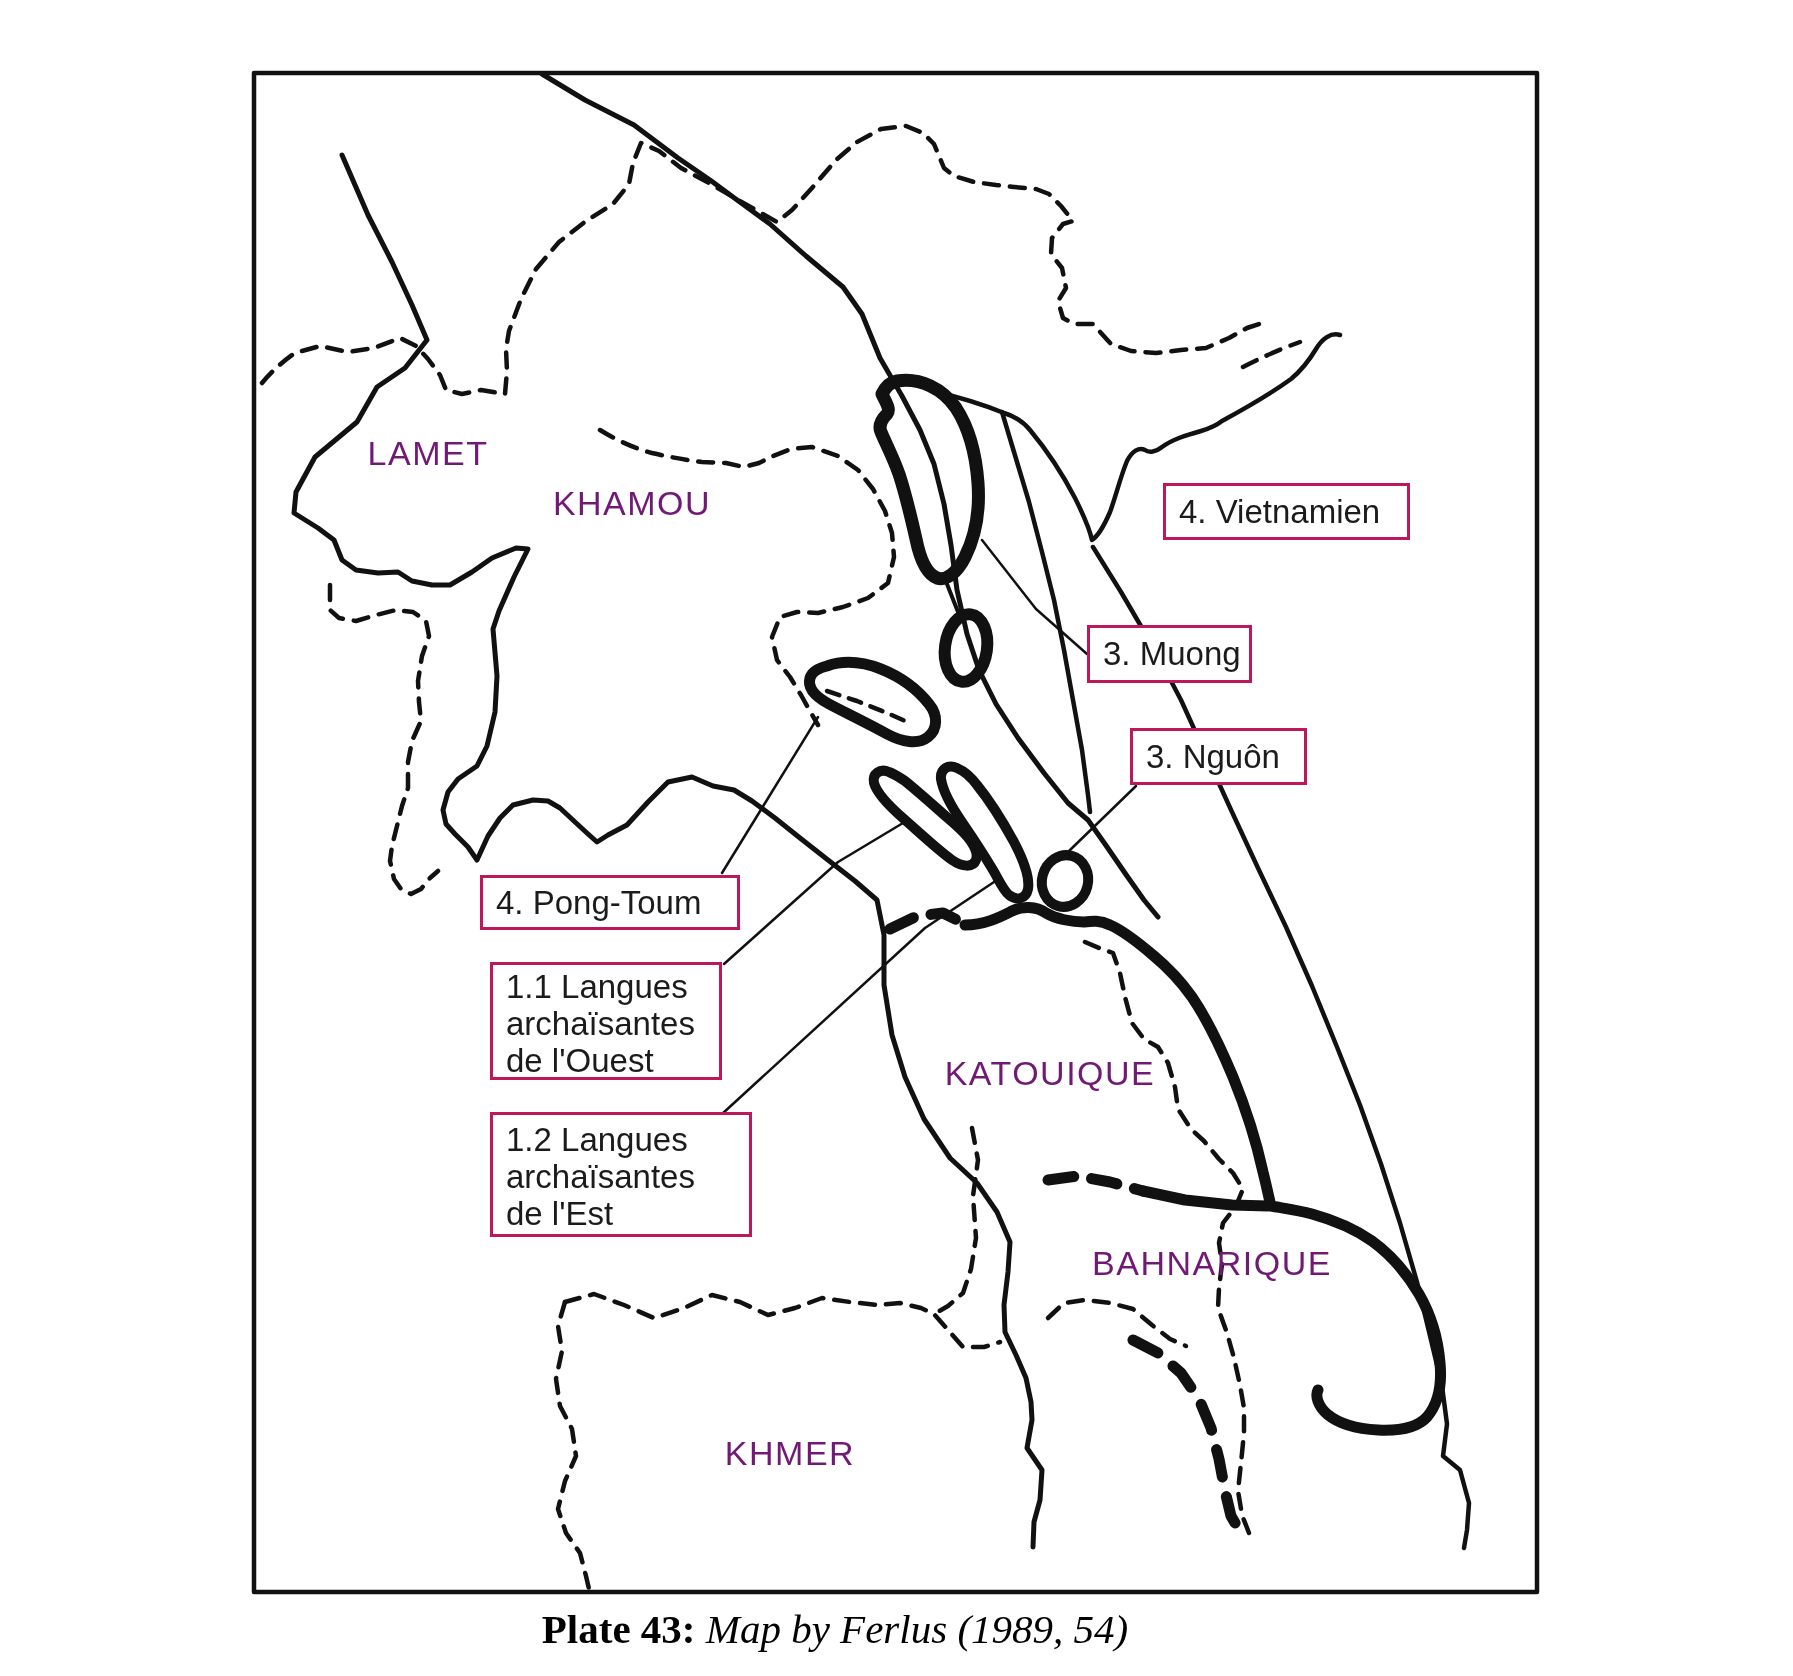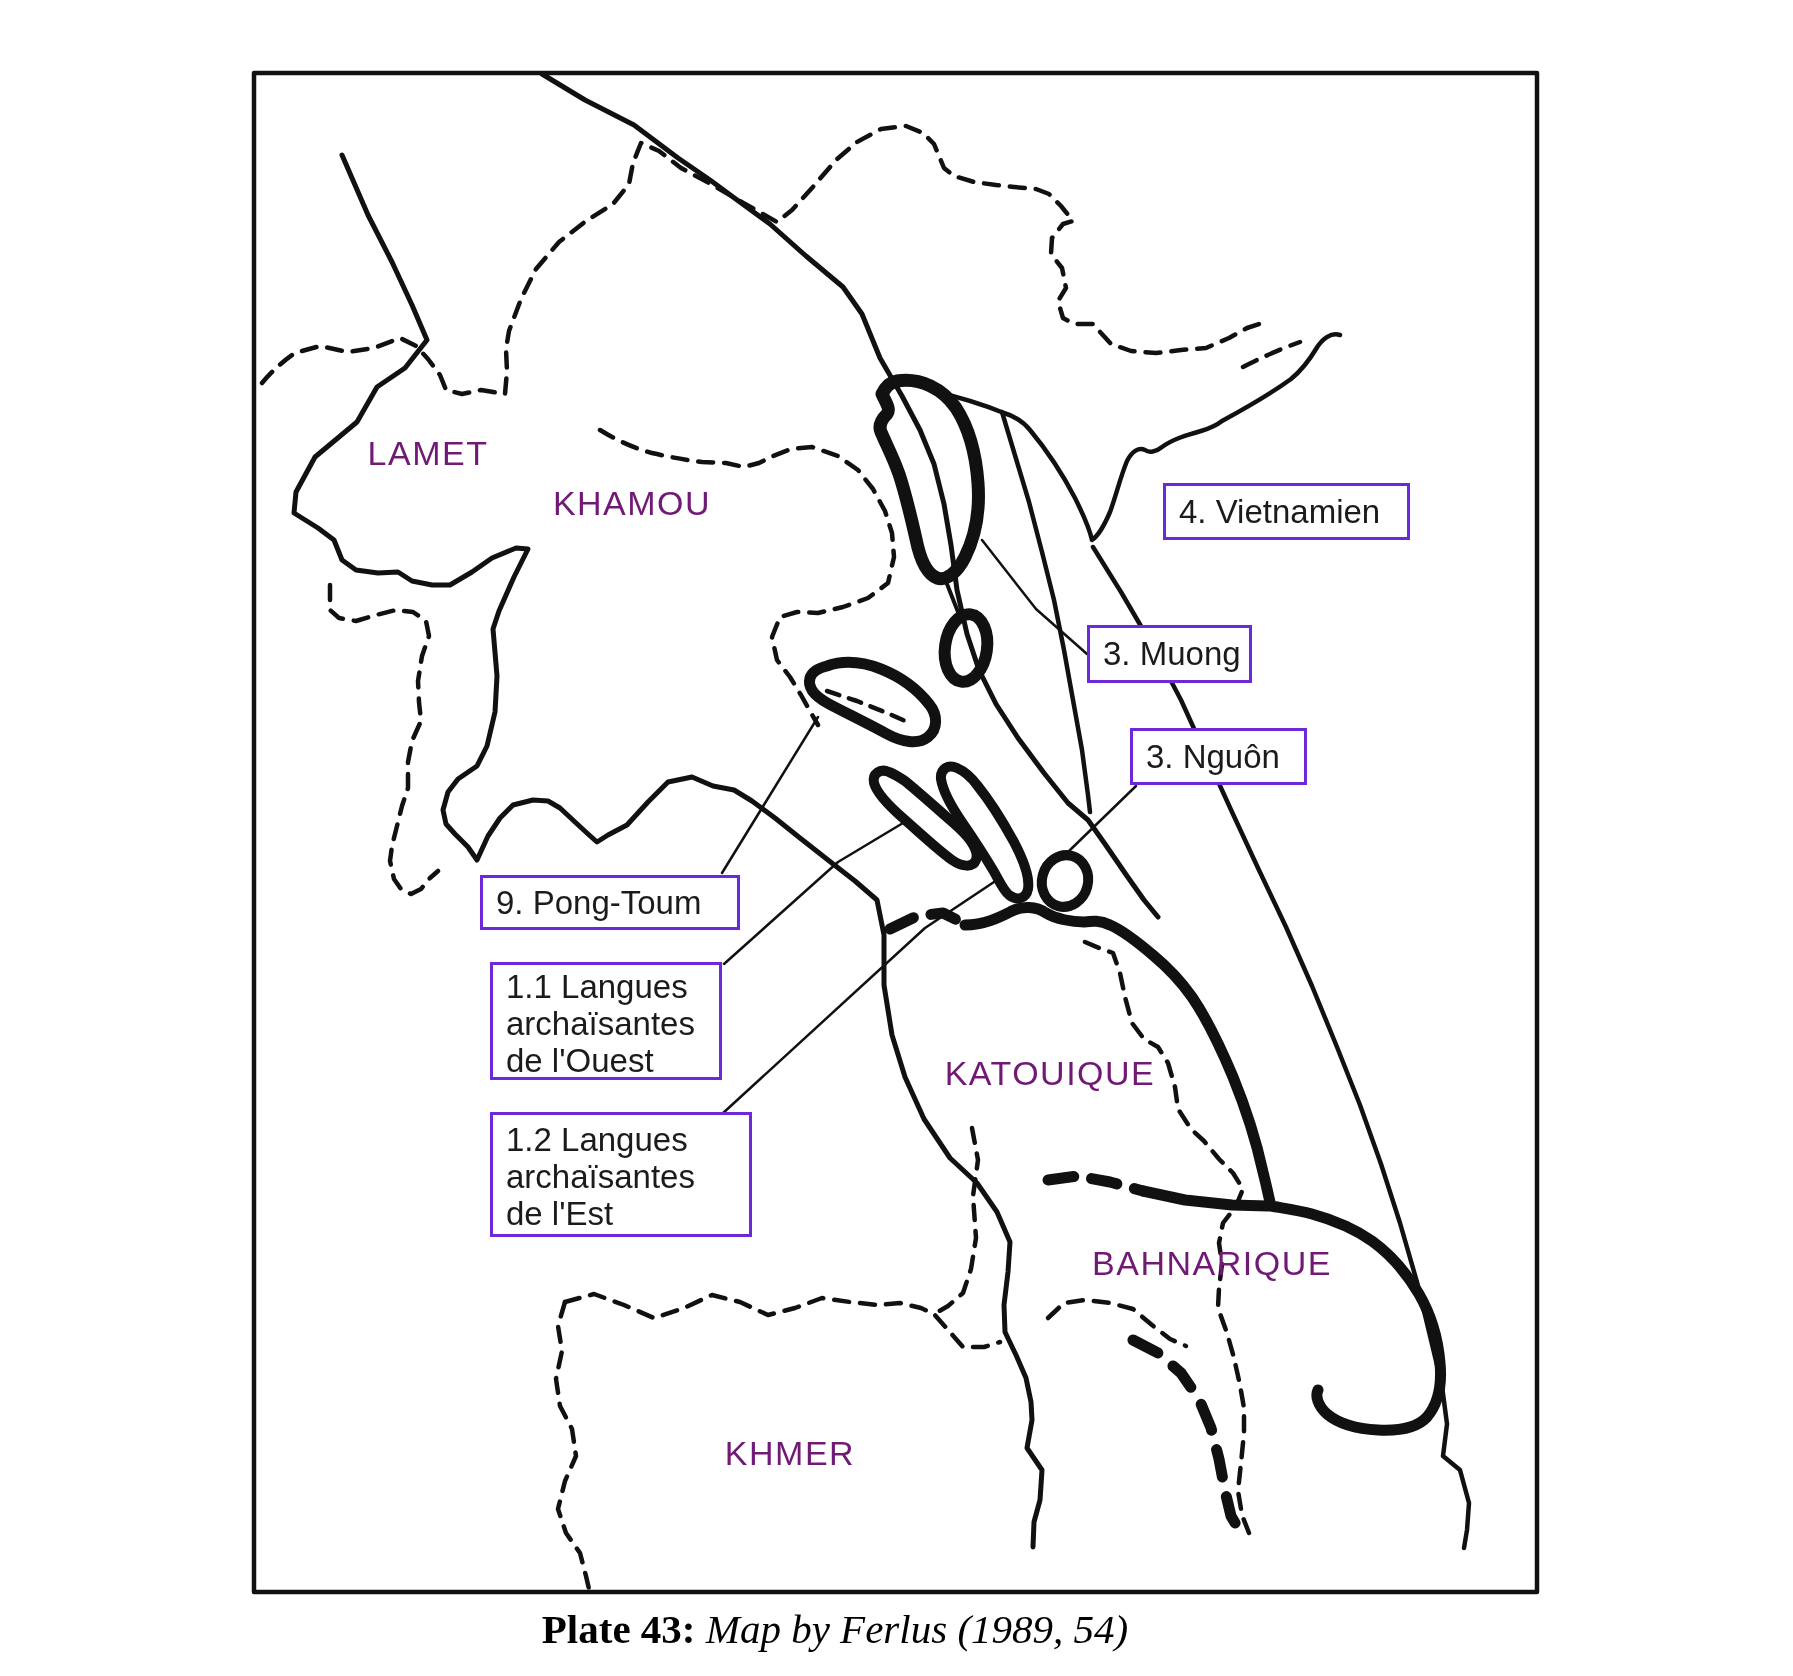--- a/index.html
+++ b/index.html
@@ -4,21 +4,21 @@
 <style>
   html,body{margin:0;padding:0;background:#ffffff;}
   body{width:1793px;height:1676px;position:relative;font-family:"Liberation Sans",sans-serif;}
   .stage{position:absolute;inset:0;}
   svg{position:absolute;left:0;top:0;}
   .region-label{
     position:absolute;transform:translate(-50%,-50%);
     font-size:34px;letter-spacing:1.5px;color:#701a75;white-space:nowrap;
   }
   .callout{
-    position:absolute;background:#ffffff;border:3px solid #6d28d9;
+    position:absolute;background:#ffffff;border:3px solid #be185d;
     box-sizing:border-box;display:flex;align-items:center;
     font-size:33px;color:#1b1b1b;white-space:nowrap;
   }
   .callout .pad{padding-left:13px;}
   .callout.multi{flex-direction:column;align-items:flex-start;justify-content:center;
     line-height:37px;padding:8px 0 4px 13px;}
   .caption{
     position:absolute;left:835px;top:1605px;transform:translateX(-50%);
     font-family:Liberation Serif, serif;font-size:41px;color:#000;
     white-space:nowrap;
@@ -161,21 +161,21 @@
 
   <div class="callout" style="left:1087px;top:625px;width:165px;height:58px">
     <span class="pad">3. Muong</span>
   </div>
 
   <div class="callout" style="left:1130px;top:728px;width:177px;height:57px">
     <span class="pad">3. Nguôn</span>
   </div>
 
   <div class="callout" style="left:480px;top:875px;width:260px;height:55px">
-    <span class="pad">9. Pong-Toum</span>
+    <span class="pad">4. Pong-Toum</span>
   </div>
 
   <div class="callout multi" style="left:490px;top:962px;width:232px;height:118px">
     <div>1.1 Langues</div>
     <div>archaïsantes</div>
     <div>de l'Ouest</div>
   </div>
 
   <div class="callout multi" style="left:490px;top:1112px;width:262px;height:125px">
     <div>1.2 Langues</div>

